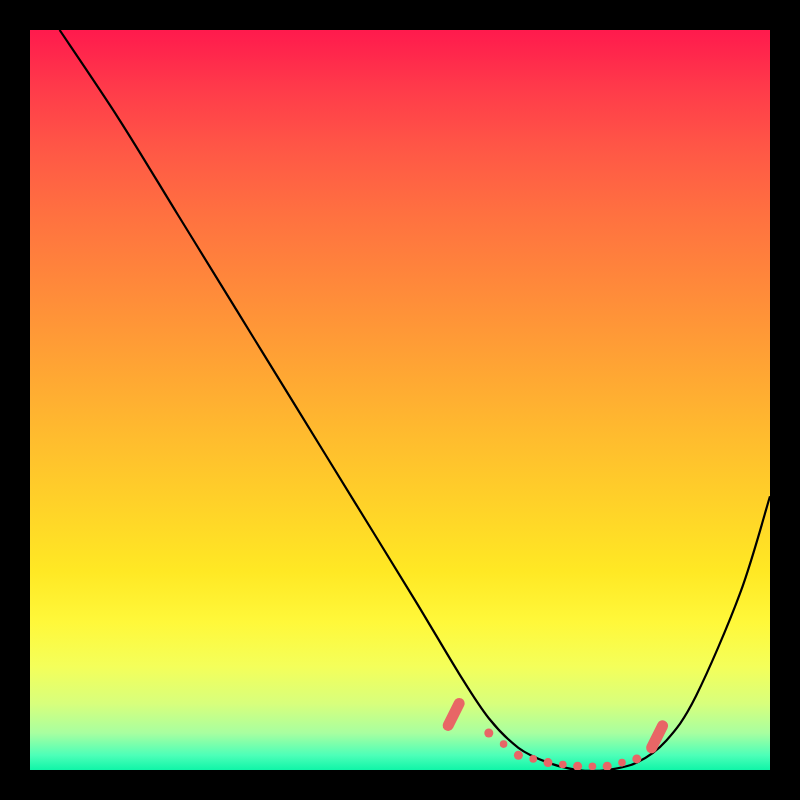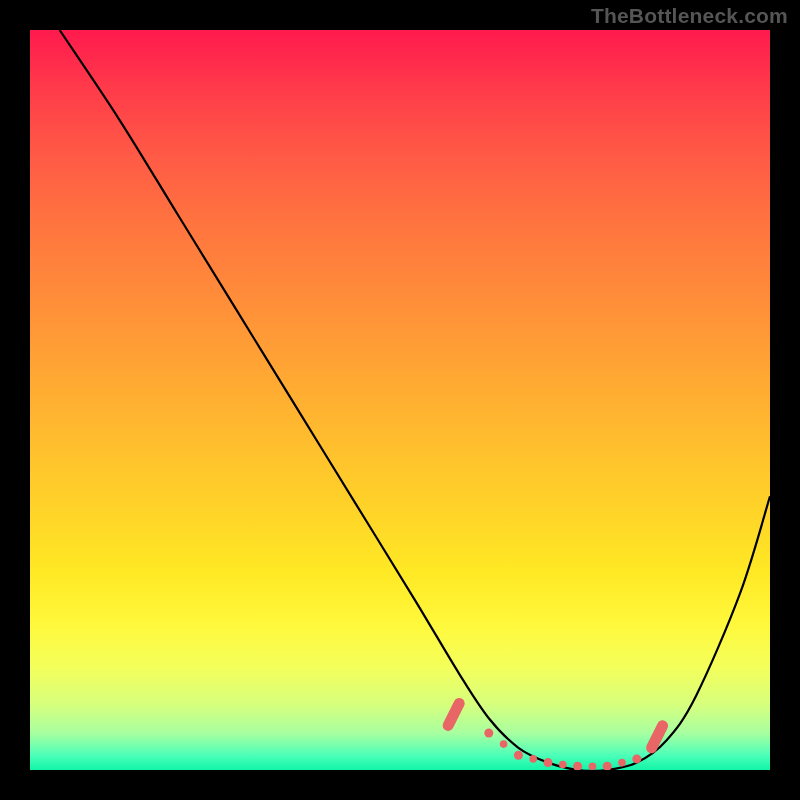--- a/index.html
+++ b/index.html
@@ -60,21 +60,20 @@
     position: absolute;
     inset: 0;
     width: 100%;
     height: 100%;
   }
 </style>
 </head>
 <body>
 
 <div class="container">
-  <div class="watermark">TheBottleneck.com</div>
 
   <div class="plot">
     <div class="gradient"></div>
     <svg class="curve" viewBox="0 0 740 740" preserveAspectRatio="none">
       <path id="curvePath" stroke="#000" stroke-width="2.2" fill="none" d="M29.6,0 C39.46666666666667,14.799999999999992 69.06666666666666,57.966666666666626 88.8,88.79999999999995 C108.53333333333333,119.63333333333328 128.26666666666665,152.93333333333334 148,185 C167.73333333333335,217.06666666666666 187.4666666666667,249.13333333333333 207.20000000000002,281.2 C226.93333333333334,313.26666666666665 246.66666666666663,345.33333333333337 266.4,377.40000000000003 C286.1333333333333,409.4666666666667 305.8666666666667,441.53333333333336 325.6,473.6 C345.33333333333337,505.6666666666667 367.53333333333336,541.4333333333333 384.8,569.8 C402.06666666666666,598.1666666666666 416.8666666666667,624.0666666666666 429.2,643.8 C441.5333333333333,663.5333333333333 448.93333333333334,675.8666666666667 458.8,688.2 C468.6666666666667,700.5333333333334 478.53333333333336,710.4 488.40000000000003,717.8 C498.2666666666667,725.1999999999999 508.1333333333333,728.9 518,732.6 C527.8666666666667,736.3000000000001 537.7333333333333,738.7666666666667 547.6,740 C557.4666666666667,741.2333333333333 567.3333333333334,741.2333333333333 577.2,740 C587.0666666666667,738.7666666666667 596.9333333333333,737.5333333333333 606.8,732.6 C616.6666666666666,727.6666666666667 626.5333333333333,721.5 636.4,710.4 C646.2666666666667,699.3 653.6666666666666,690.6666666666666 666,666 C678.3333333333334,641.3333333333334 698.0666666666666,595.6999999999999 710.4,562.4 C722.7333333333333,529.1 735.0666666666666,482.23333333333335 740,466.2"></path>
       <g id="markerG">
           <line x1="429.2" y1="673.4" x2="418.2" y2="695.4" stroke="#e86666" stroke-width="11" stroke-linecap="round"></line>
           <line x1="621.6" y1="717.8" x2="632.6" y2="695.8" stroke="#e86666" stroke-width="11" stroke-linecap="round"></line>
           <circle cx="458.8" cy="703" r="4.5" fill="#e86666"></circle>
           <circle cx="473.6" cy="714.1" r="3.8" fill="#e86666"></circle>

